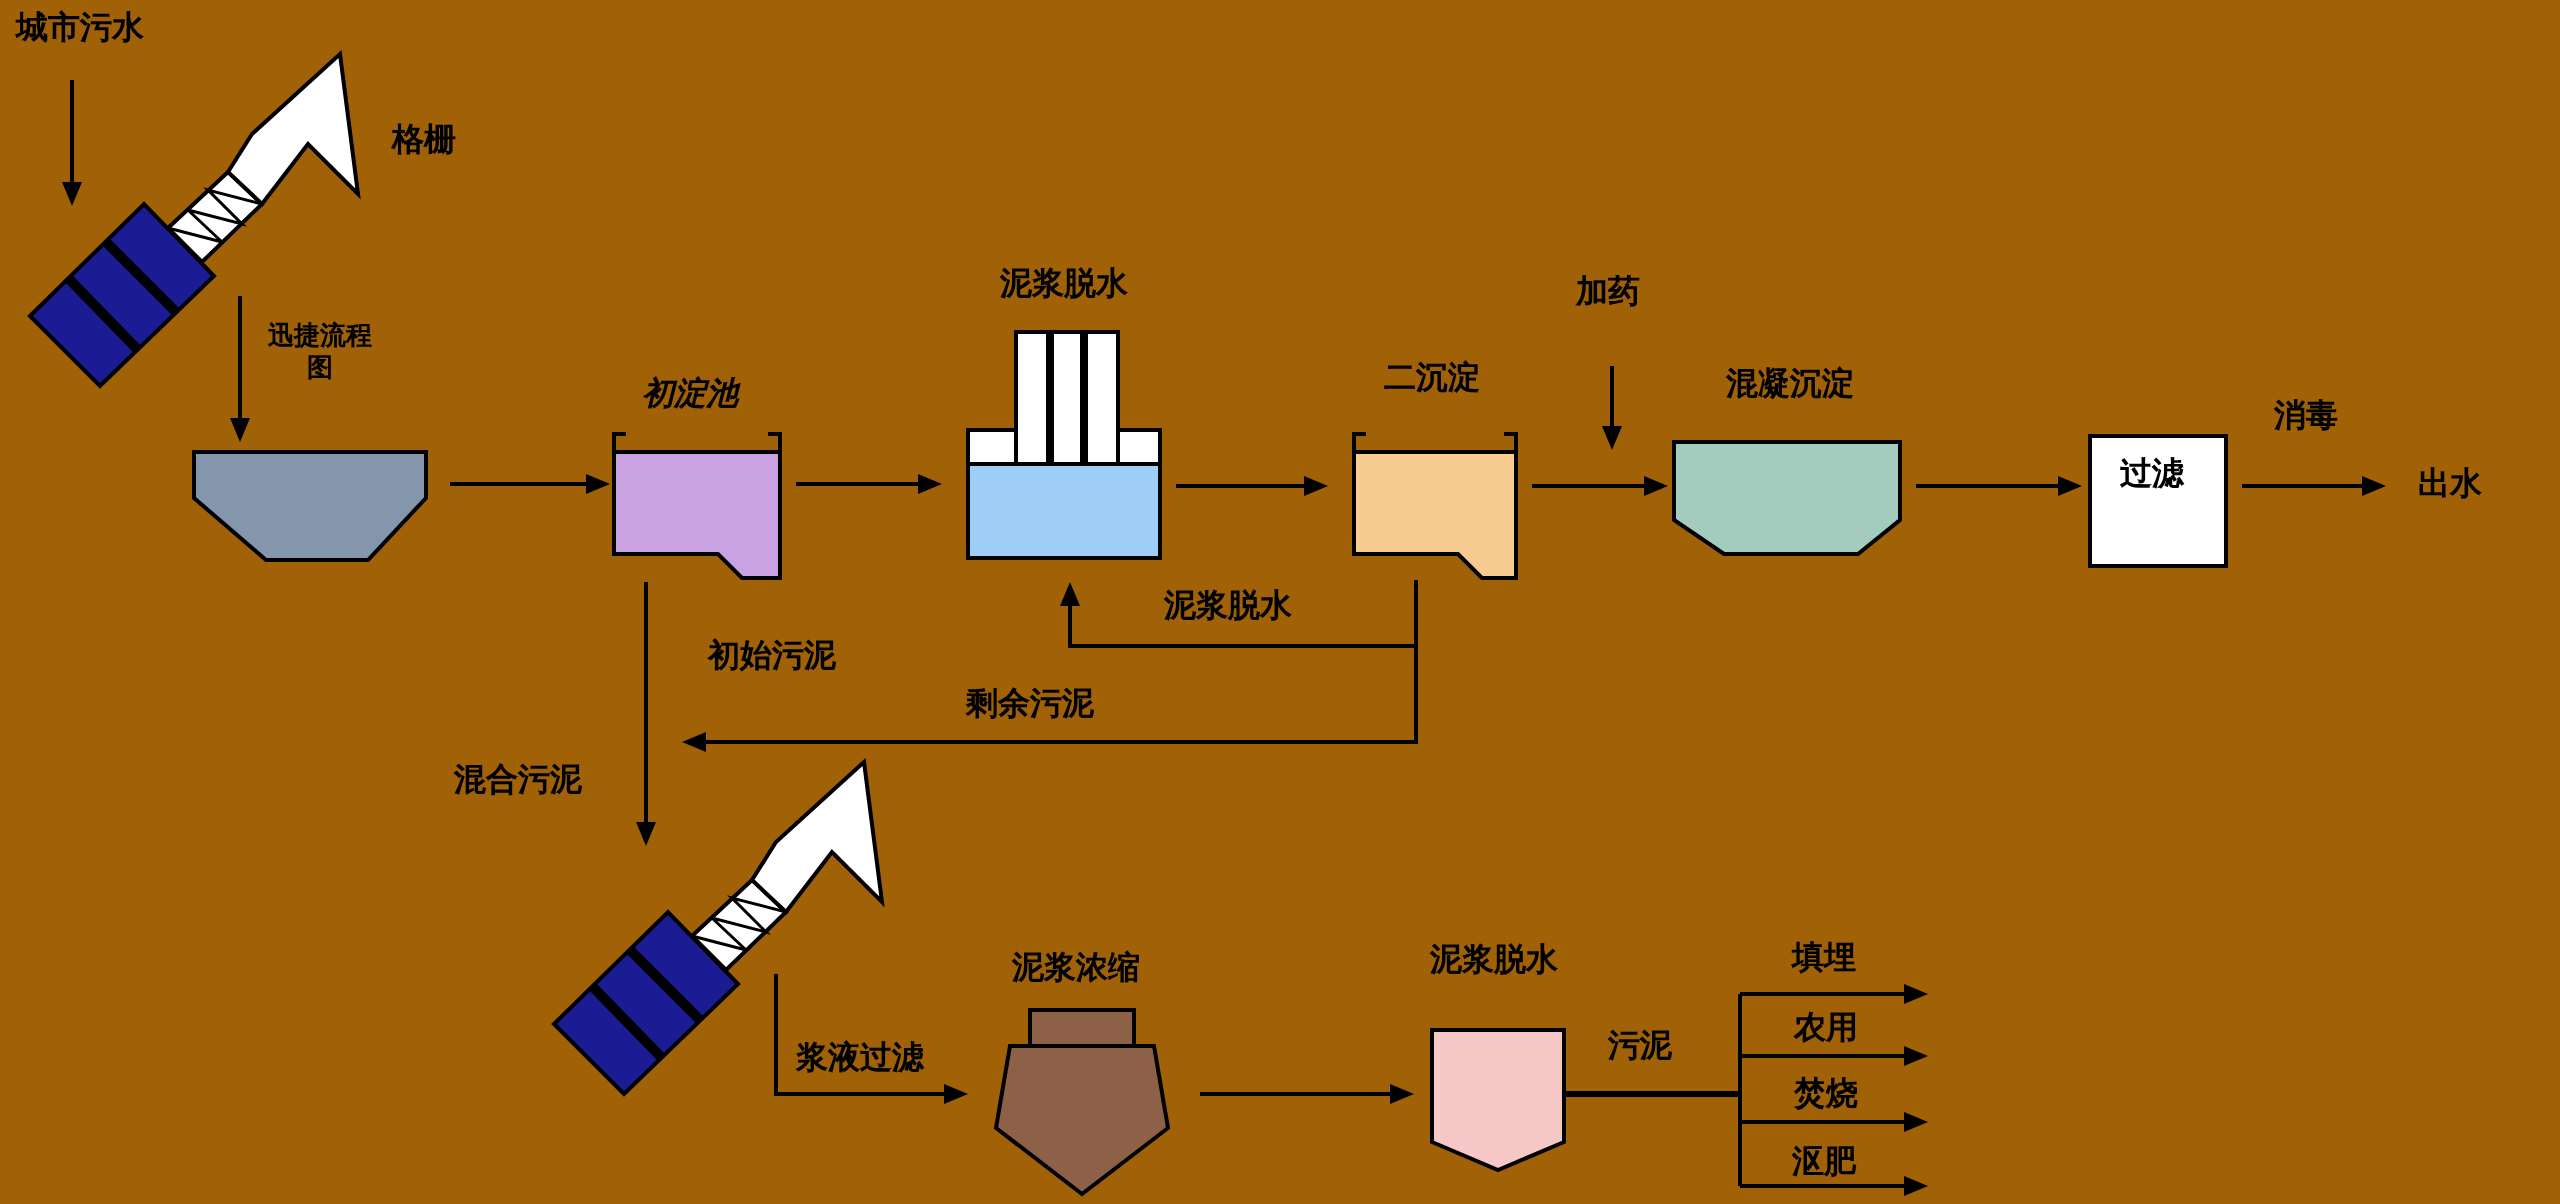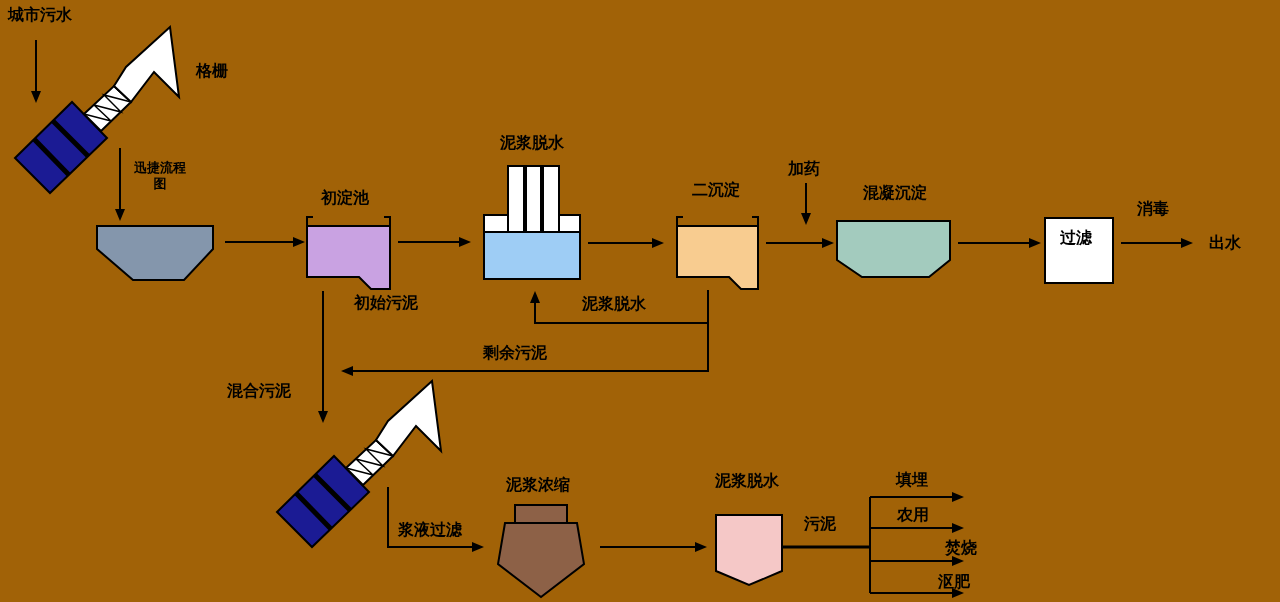--- a/index.html
+++ b/index.html
@@ -101,37 +101,37 @@
 
     <polygon points="505,523 577,523 584,564 541,597 498,564" stroke="#000" stroke-width="2" fill="#8D6147"></polygon>
     <rect x="515" y="505" width="52" height="18" stroke="#000" stroke-width="2" fill="#8D6147"></rect>
 
     <polygon points="716,515 782,515 782,571 749,585 716,571" stroke="#000" stroke-width="2" fill="#F5C8C7"></polygon>
   </svg>
 
   <div class="lbl" style="left:8px;top:5px;">城市污水</div>
   <div class="lbl" style="left:196px;top:61px;">格栅</div>
   <div class="lbl" id="watermark" style="left:133px;top:160px;">迅捷流程图</div>
-  <div class="lbl" style="left:321px;top:188px;">初淀池</div>
+  <div class="lbl" style="left:321px;top:188px;font-style:italic;">初淀池</div>
   <div class="lbl" style="left:500px;top:133px;">泥浆脱水</div>
   <div class="lbl" style="left:692px;top:180px;">二沉淀</div>
-  <div class="lbl" style="left:788px;top:159px;text-align:center;">加药</div>
+  <div class="lbl" style="left:788px;top:137px;text-align:center;">加药</div>
   <div class="lbl" style="left:863px;top:183px;">混凝沉淀</div>
   <div class="lbl" style="left:1060px;top:180px;margin-top:48px;">过滤</div>
   <div class="lbl" style="left:1137px;top:199px;">消毒</div>
   <div class="lbl" style="left:1209px;top:233px;text-align:right;">出水</div>
 
-  <div class="lbl" style="left:354px;top:293px;text-align:center;">初始污泥</div>
+  <div class="lbl" style="left:354px;top:319px;text-align:center;">初始污泥</div>
   <div class="lbl" style="left:582px;top:294px;">泥浆脱水</div>
   <div class="lbl" style="left:483px;top:343px;">剩余污泥</div>
   <div class="lbl" style="left:227px;top:381px;text-align:center;">混合污泥</div>
   <div class="lbl" style="left:398px;top:520px;text-align:center;">浆液过滤</div>
 
   <div class="lbl" style="left:506px;top:475px;">泥浆浓缩</div>
   <div class="lbl" style="left:715px;top:471px;">泥浆脱水</div>
   <div class="lbl" style="left:804px;top:514px;">污泥</div>
 
   <div class="lbl" style="left:896px;top:470px;">填埋</div>
   <div class="lbl" style="left:897px;top:505px;">农用</div>
-  <div class="lbl" style="left:945px;top:538px;">焚烧</div>
-  <div class="lbl" style="left:896px;top:572px;margin-left:42px;">沤肥</div>
+  <div class="lbl" style="left:897px;top:538px;">焚烧</div>
+  <div class="lbl" style="left:896px;top:572px;">沤肥</div>
 
 </div>
 
 </body></html>

